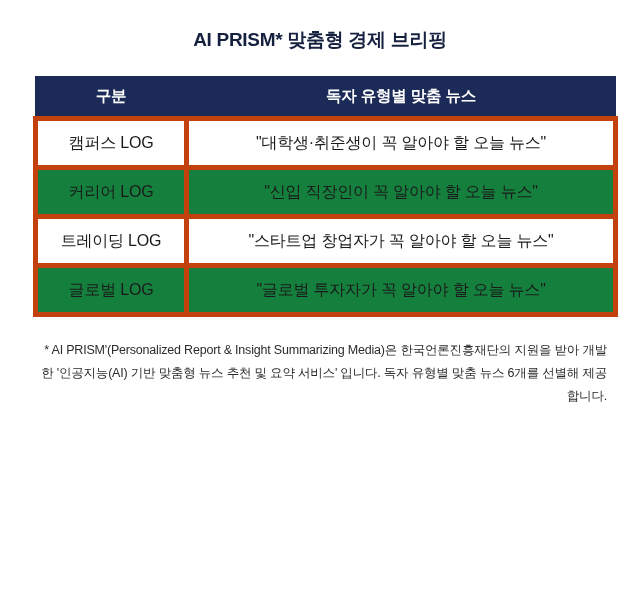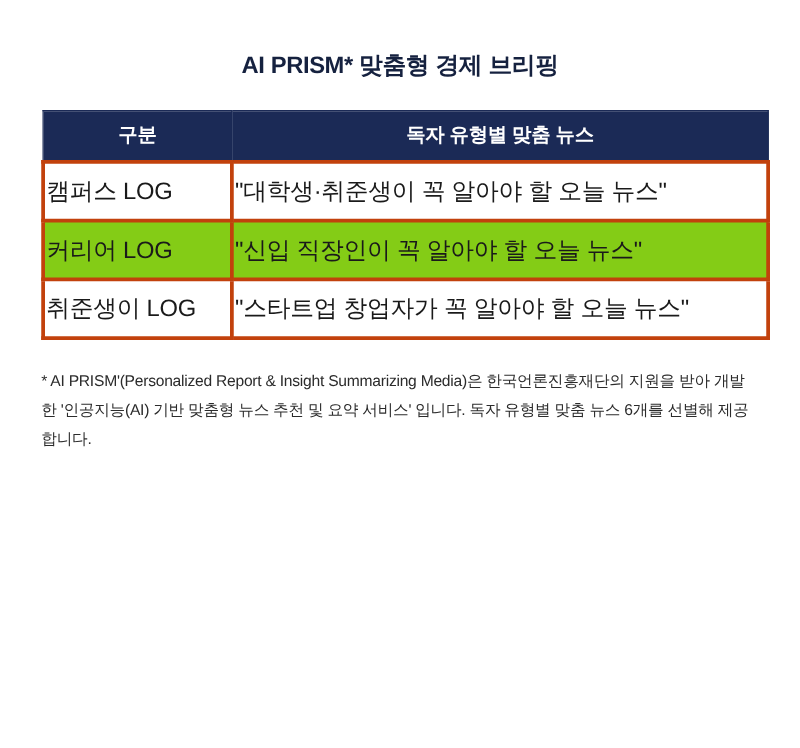--- a/index.html
+++ b/index.html
@@ -11,21 +11,21 @@
     height: 598px;
     background: #ffffff;
     font-family: "Liberation Sans", sans-serif;
     color: #1d1d1d;
     overflow: hidden;
   }
   .page {
     width: 640px;
     height: 598px;
     box-sizing: border-box;
-    padding: 12px 33px;
+    padding: 0 33px;
     background: #ffffff;
   }
   .title {
     text-align: center;
     font-size: 19px;
     font-weight: bold;
     color: #15213f;
     letter-spacing: -0.3px;
     padding-top: 27px;
     padding-bottom: 23px;
@@ -43,46 +43,46 @@
     letter-spacing: -0.2px;
     height: 37px;
     border: 1px solid #1b2a56;
     text-align: center;
     vertical-align: middle;
   }
   table.brief th.col-category { width: 148px; }
   table.brief th.col-news { width: 426px; text-align: center; }
   table.brief td {
     height: 42px;
-    border: 3px solid #c2410c;
-    text-align: left;
+    border: 5px solid #c2410c;
+    text-align: center;
     vertical-align: middle;
-    font-size: 19px;
+    font-size: 16px;
     letter-spacing: -0.2px;
     color: #1a1a1a;
   }
   table.brief tr.row-even td {
     background: #ffffff;
   }
   table.brief tr.row-odd td {
-    background: #84cc16;
+    background: #15803d;
   }
   table.brief td.cell-category {
     font-weight: normal;
   }
   table.brief td.cell-news {
     font-weight: normal;
   }
   .footnote {
     margin-top: 22px;
     font-size: 12.5px;
     line-height: 1.85;
     color: #2b2b2b;
     letter-spacing: -0.2px;
-    text-align: left;
+    text-align: right;
   }
 </style>
 </head>
 <body>
 
 <div class="page">
 
   <div class="title">AI PRISM* 맞춤형 경제 브리핑</div>
 
   <table class="brief">
@@ -95,21 +95,25 @@
     <tbody>
       <tr class="row-even">
         <td class="cell-category">캠퍼스 LOG</td>
         <td class="cell-news">"대학생·취준생이 꼭 알아야 할 오늘 뉴스"</td>
       </tr>
       <tr class="row-odd">
         <td class="cell-category">커리어 LOG</td>
         <td class="cell-news">"신입 직장인이 꼭 알아야 할 오늘 뉴스"</td>
       </tr>
       <tr class="row-even">
-        <td class="cell-category">취준생이 LOG</td>
+        <td class="cell-category">트레이딩 LOG</td>
         <td class="cell-news">"스타트업 창업자가 꼭 알아야 할 오늘 뉴스"</td>
+      </tr>
+      <tr class="row-odd">
+        <td class="cell-category">글로벌 LOG</td>
+        <td class="cell-news">"글로벌 투자자가 꼭 알아야 할 오늘 뉴스"</td>
       </tr>
     </tbody>
   </table>
 
   <div class="footnote">* AI PRISM'(Personalized Report &amp; Insight Summarizing Media)은 한국언론진흥재단의 지원을 받아 개발한 '인공지능(AI) 기반 맞춤형 뉴스 추천 및 요약 서비스' 입니다. 독자 유형별 맞춤 뉴스 6개를 선별해 제공합니다.</div>
 
 </div>
 
 </body></html>

